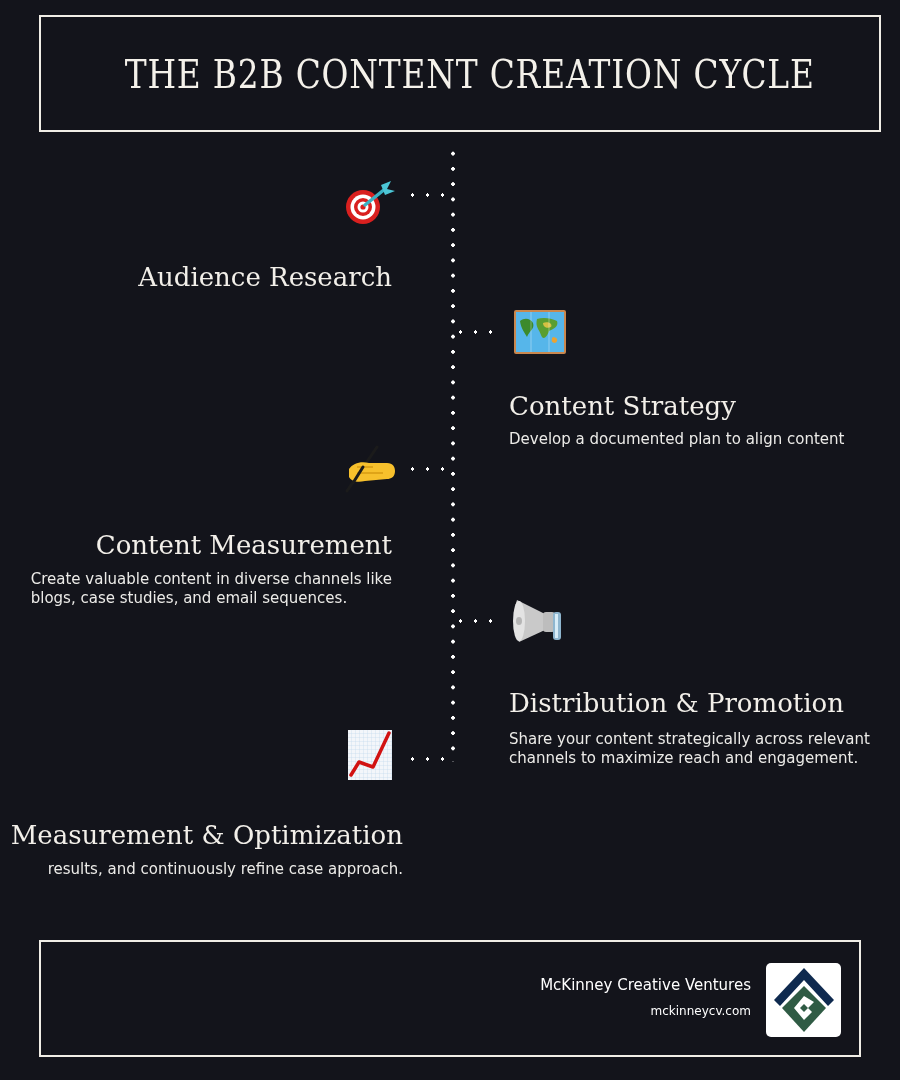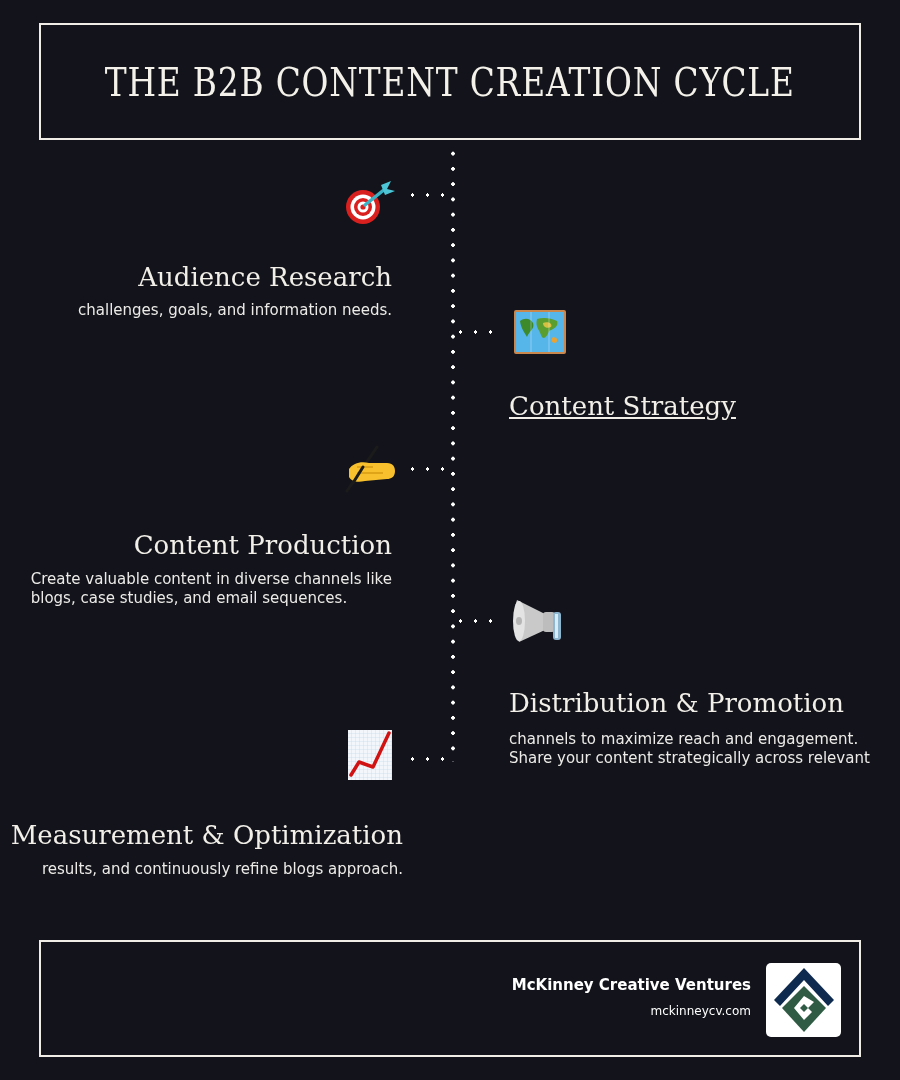--- a/index.html
+++ b/index.html
@@ -4,25 +4,26 @@
   <style>
     html, body { margin: 0; padding: 0; }
     body {
       width: 900px; height: 1080px;
       background: #13141b;
       position: relative;
       overflow: hidden;
       color: #f2efe9;
     }
     .title-box {
-      position: absolute; left: 39px; top: 23px;
+      position: absolute; left: 39px; top: 15px;
       width: 818px; height: 113px;
       border: 2px solid #f0ede6;
       display: flex; align-items: center; justify-content: center;
       box-sizing: content-box;
+      padding-left: 20px;
     }
     .title-text {
       font-family: "DejaVu Serif", "Liberation Serif", serif;
       font-size: 40px;
       letter-spacing: 1px;
       transform: scaleX(0.82);
       color: #f4f1ea;
       white-space: nowrap;
       font-weight: normal;
     }
@@ -64,21 +65,21 @@
     .right { text-align: left; }
     .footer-box {
       position: absolute; left: 39px; top: 940px;
       width: 818px; height: 113px;
       border: 2px solid #f0ede6;
       box-sizing: content-box;
     }
     .brand-name {
       position: absolute; right: 108px; top: 34px;
       font-family: "DejaVu Sans", "Liberation Sans", sans-serif;
-      font-weight: bold; font-size: 15px;
+      font-weight: normal; font-size: 15px;
       color: #ffffff; white-space: nowrap;
     }
     .brand-url {
       position: absolute; right: 108px; top: 62px;
       font-family: "DejaVu Sans", "Liberation Sans", sans-serif;
       font-size: 12px;
       color: #ffffff; white-space: nowrap;
     }
     .logo {
       position: absolute; left: 725px; top: 21px;
@@ -103,88 +104,88 @@
     <circle cx="22" cy="28" r="12.5" fill="#ffffff"></circle>
     <circle cx="22" cy="28" r="9" fill="#d9201f"></circle>
     <circle cx="22" cy="28" r="5.5" fill="#ffffff"></circle>
     <circle cx="22" cy="28" r="2.6" fill="#d9201f"></circle>
     <line x1="24" y1="26" x2="44" y2="10" stroke="#3ab1c4" stroke-width="3.5" stroke-linecap="round"></line>
     <path d="M40 6 L50 2 L46 10 L54 12 L44 16 Z" fill="#4cc6d6"></path>
   </svg>
 </div>
 <div class="step-title left" style="right:508px; top:264px;">Audience Research</div>
 <div class="step-desc left" style="right:508px; top:301px;">
-  <div>challenges, goals, and information needs.</div>
 </div>
 
 <div class="hline" style="left:453px; top:330px; width:48px;"></div>
 <div class="icon" style="left:512px; top:304px;">
   <svg width="54" height="46" viewBox="0 0 54 46">
     <rect x="1" y="1" width="52" height="44" rx="2" fill="#c9874e"></rect>
     <rect x="3" y="3" width="48" height="40" fill="#56b6ea"></rect>
     <path d="M7 12 C12 8 18 10 20 14 C22 20 16 22 14 28 C12 24 8 20 7 12 Z" fill="#3c8a2c"></path>
     <path d="M24 10 C30 8 38 9 44 12 C46 18 40 20 36 22 C34 28 30 32 28 26 C26 20 22 18 24 10 Z" fill="#5a9e30"></path>
     <path d="M30 14 C34 12 40 14 38 18 C34 20 30 18 30 14 Z" fill="#d6c042"></path>
     <path d="M40 28 C44 28 46 32 42 34 C38 34 38 30 40 28 Z" fill="#e8a334"></path>
     <line x1="18" y1="3" x2="18" y2="43" stroke="#ffffff" stroke-opacity="0.35" stroke-width="1"></line>
     <line x1="36" y1="3" x2="36" y2="43" stroke="#ffffff" stroke-opacity="0.35" stroke-width="1"></line>
   </svg>
 </div>
-<div class="step-title right" style="left:509px; top:393px;text-decoration:underline;">Content Strategy</div>
+<div class="step-title right" style="left:509px; top:393px;">Content Strategy</div>
 <div class="step-desc right" style="left:509px; top:430px;">
+  <div>Develop a documented plan to align content</div>
 </div>
 
 <div class="hline" style="left:405px; top:467px; width:48px;"></div>
 <div class="icon" style="left:342px; top:440px;">
   <svg width="54" height="50" viewBox="0 0 54 50">
     <line x1="4" y1="48" x2="34" y2="4" stroke="#1b1b1b" stroke-width="3" stroke-linecap="round"></line>
     <path d="M6 26 C10 20 18 18 26 20 L44 20 C50 20 52 24 52 28 C52 34 48 36 44 36 L22 38 C14 40 8 38 6 34 Z" fill="#f7c02c"></path>
     <path d="M14 24 L30 24 M14 30 L40 30" stroke="#d89a12" stroke-width="1.5"></path>
     <line x1="10" y1="40" x2="20" y2="24" stroke="#1b1b1b" stroke-width="3" stroke-linecap="round"></line>
   </svg>
 </div>
-<div class="step-title left" style="right:508px; top:532px;">Content Production</div>
+<div class="step-title left" style="right:508px; top:532px;">Content Measurement</div>
 <div class="step-desc left" style="right:508px; top:570px;">
   <div>Create valuable content in diverse channels like</div>
   <div>blogs, case studies, and email sequences.</div>
 </div>
 
 <div class="hline" style="left:453px; top:619px; width:48px;"></div>
 <div class="icon" style="left:510px; top:592px;">
   <svg width="54" height="52" viewBox="0 0 54 52">
     <path d="M6 6 C2 16 2 36 8 48 L34 36 L34 20 Z" fill="#c9c9c9"></path>
     <ellipse cx="8" cy="27" rx="6" ry="20" fill="#e3e3e3"></ellipse>
     <ellipse cx="8" cy="27" rx="3" ry="4" fill="#b5b5b5"></ellipse>
     <rect x="32" y="18" width="12" height="20" rx="3" fill="#bdbdbd"></rect>
     <rect x="42" y="18" width="8" height="28" rx="3" fill="#8fb6cf"></rect>
     <rect x="44" y="20" width="3" height="24" fill="#d8ecf7"></rect>
   </svg>
 </div>
 <div class="step-title right" style="left:509px; top:690px;">Distribution &amp; Promotion</div>
 <div class="step-desc right" style="left:509px; top:730px;">
+  <div>Share your content strategically across relevant</div>
   <div>channels to maximize reach and engagement.</div>
-  <div>Share your content strategically across relevant</div>
 </div>
 
 <div class="hline" style="left:405px; top:757px; width:48px;"></div>
 <div class="icon" style="left:342px; top:727px;">
   <svg width="46" height="52" viewBox="0 0 46 52">
     <defs>
       <pattern id="grid" width="4" height="4" patternUnits="userSpaceOnUse">
         <path d="M4 0 L0 0 0 4" fill="none" stroke="#b9d3ea" stroke-width="0.6"></path>
       </pattern>
     </defs>
     <rect x="1" y="1" width="44" height="50" fill="#f3f6fa"></rect>
     <rect x="1" y="1" width="44" height="50" fill="url(#grid)"></rect>
     <polyline points="4,46 12,33 26,38 42,4" fill="none" stroke="#d11212" stroke-width="3.5" stroke-linejoin="round" stroke-linecap="round"></polyline>
   </svg>
 </div>
 <div class="step-title left" style="right:497px; top:822px;">Measurement &amp; Optimization</div>
 <div class="step-desc left" style="right:497px; top:860px;">
-  <div>results, and continuously refine blogs approach.</div>
+  <div>results, and continuously refine case approach.</div>
 </div>
 
 <div class="footer-box">
   <div class="brand-name">McKinney Creative Ventures</div>
   <div class="brand-url">mckinneycv.com</div>
   <div class="logo">
     <svg width="64" height="68" viewBox="0 0 64 68">
       <path d="M32 2 L62 34 L56 40 L32 14 L8 40 L2 34 Z" fill="#0f2a4f"></path>
       <path d="M32 20 L54 42 L32 66 L10 42 Z" fill="#2f5b44"></path>
       <path d="M32 30 L22 42 L32 54 L40 46 L36 42 L32 46 L28 42 L32 38 L36 42 L42 36 Z" fill="#ffffff"></path>

